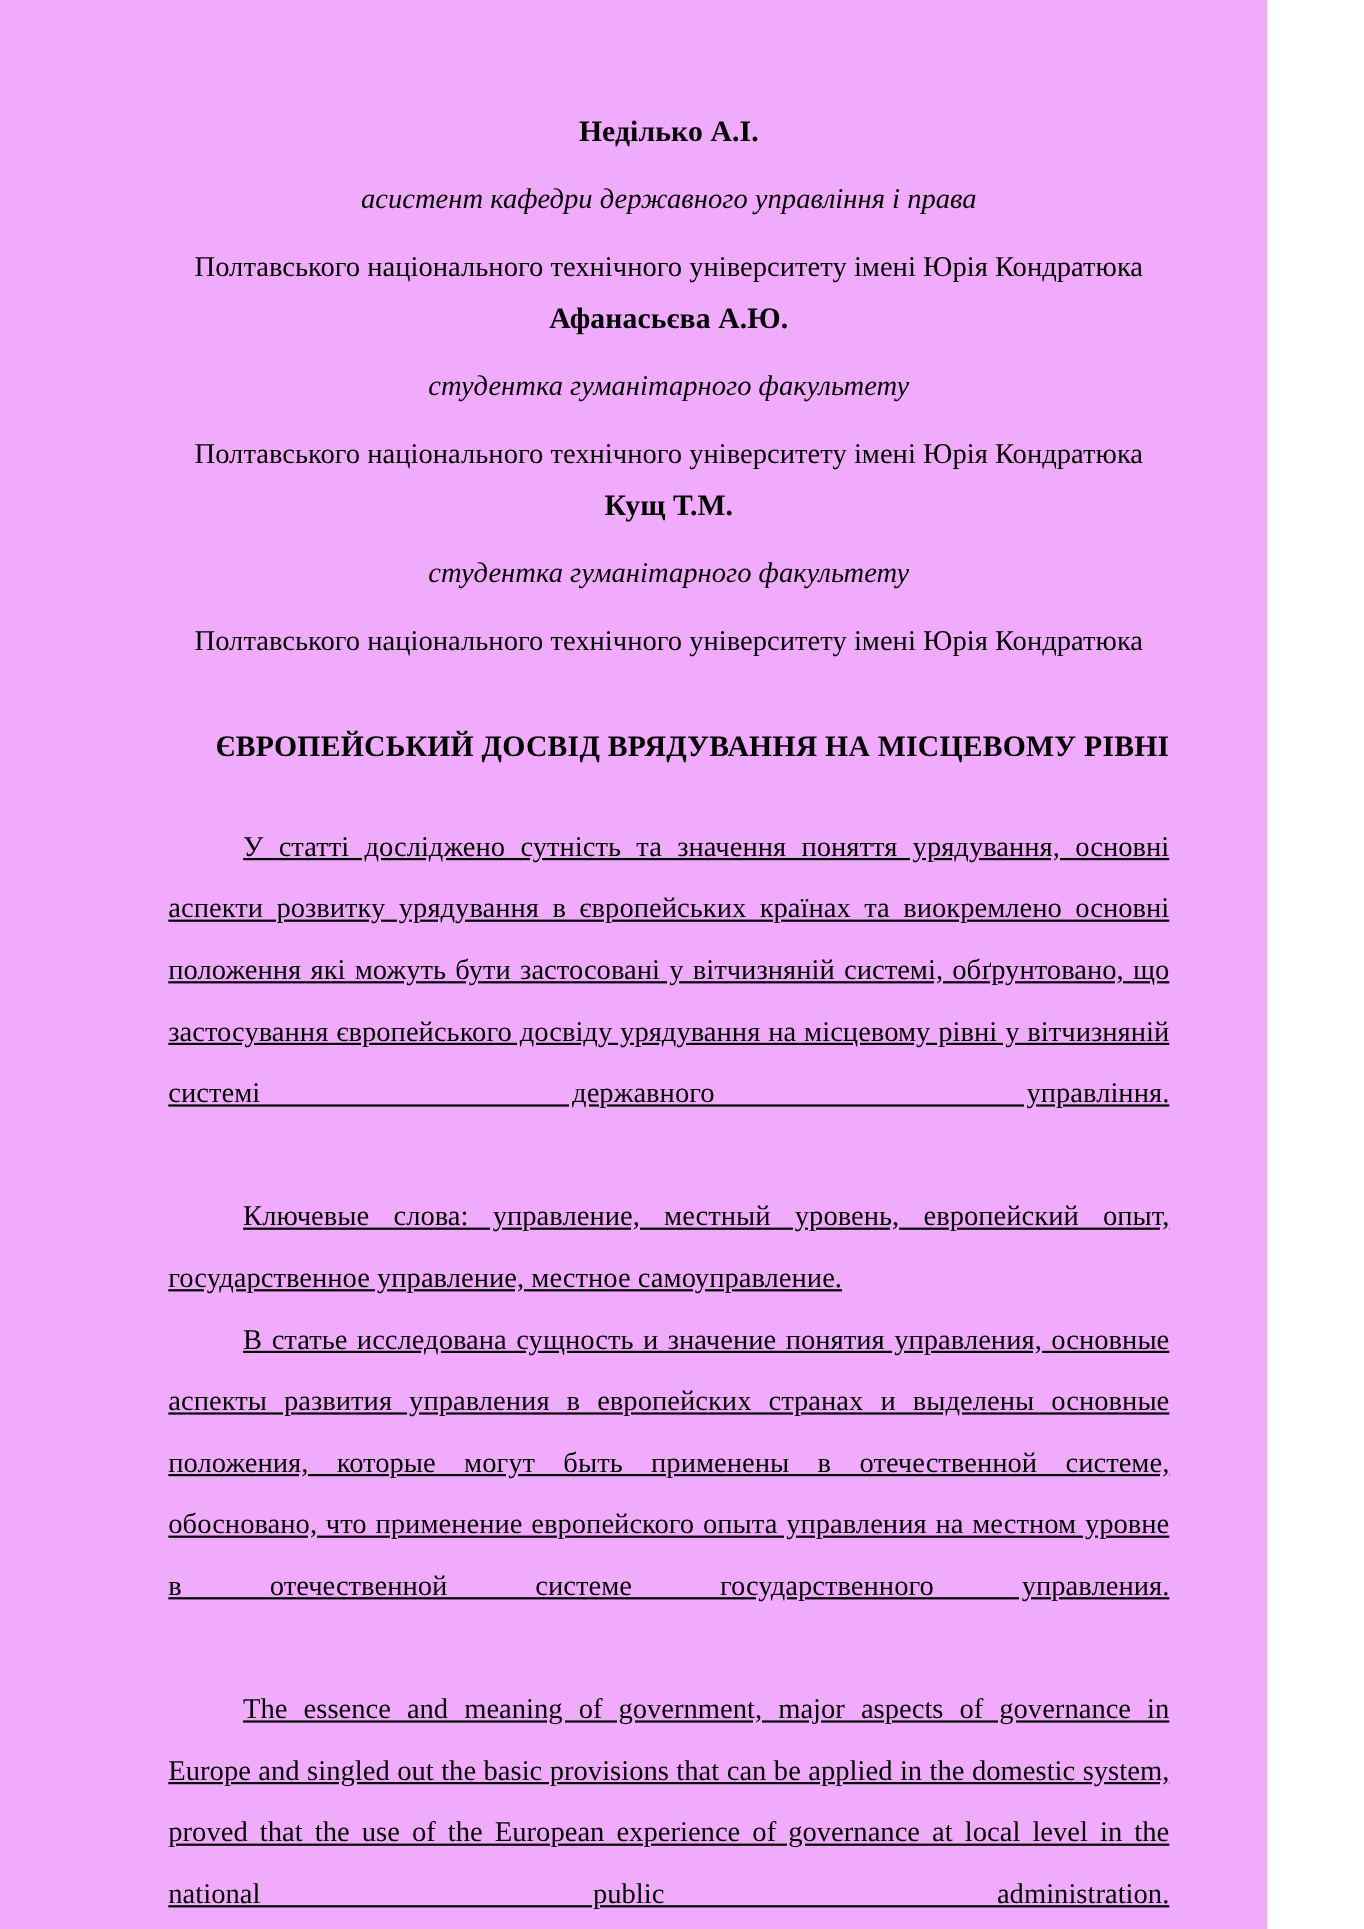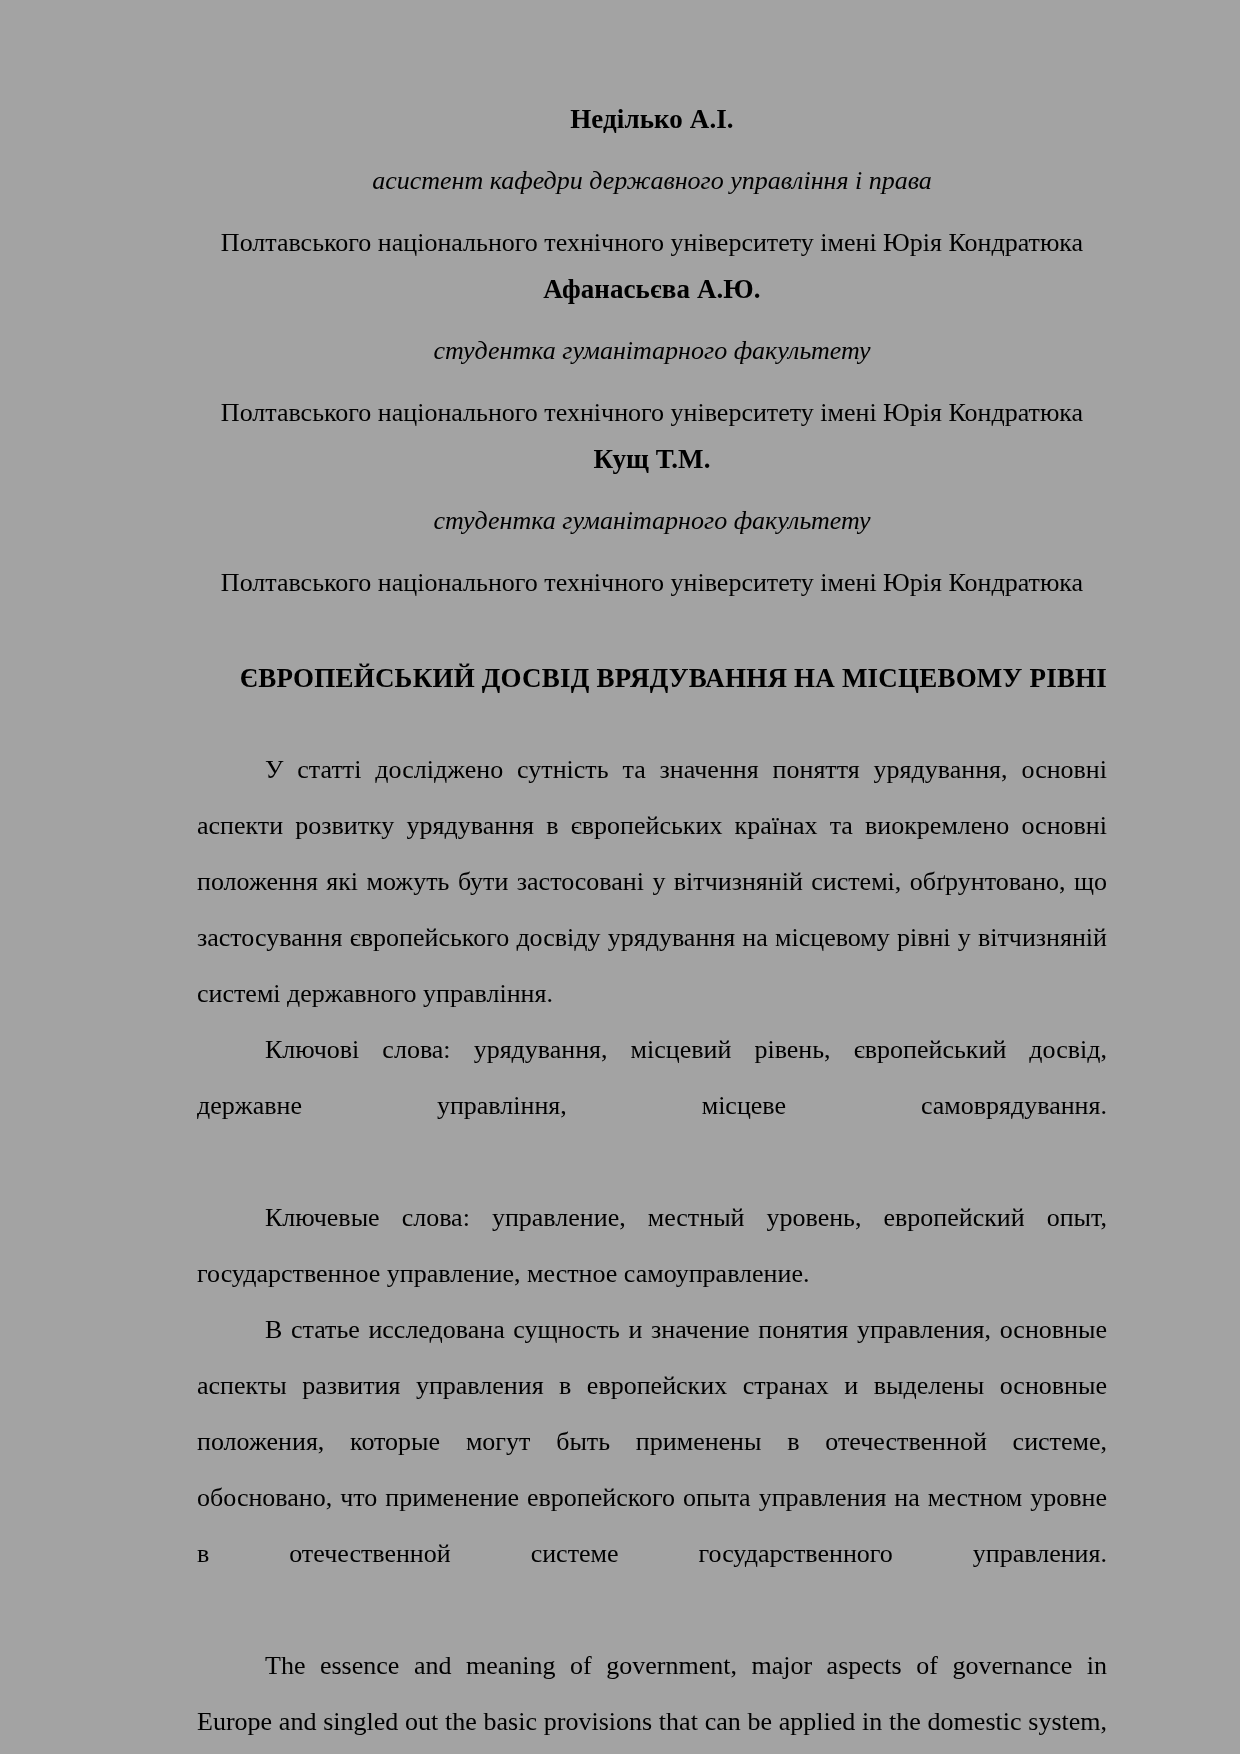--- a/index.html
+++ b/index.html
@@ -10,23 +10,23 @@
   body {
     width: 1240px;
     height: 1754px;
     font-family: "Liberation Serif", "DejaVu Serif", serif;
     color: #000000;
     -webkit-font-smoothing: antialiased;
   }
 
   .page {
     position: relative;
-    width: 1240px;
+    width: 1152px;
     height: 1754px;
-    background: #a3a3a3;
+    background: #f0abfc;
     box-sizing: border-box;
     padding: 96px 64px 0 128px;
   }
 
   .content {
     width: 910px;
     margin: 0 auto;
   }
 
   
@@ -63,20 +63,21 @@
     font-size: 27px;
     line-height: 40px;
     margin: 52px 0 0 0;
     letter-spacing: 0.2px;
     white-space: nowrap;
   }
 
   
   .abstract-group {
     margin-top: 44px;
+    text-decoration: underline;
   }
   .abstract-group + .abstract-group {
     margin-top: 0;
   }
   .para {
     text-align: justify;
     text-justify: inter-word;
     font-size: 26px;
     line-height: 56px;
     margin: 0;
@@ -113,21 +114,20 @@
     <div class="author-block">
       <p class="author-name">Кущ Т.М.</p>
       <p class="author-role">студентка гуманітарного факультету</p>
       <p class="author-affiliation">Полтавського національного технічного університету імені Юрія Кондратюка</p>
     </div>
 
     <h1 class="paper-title">ЄВРОПЕЙСЬКИЙ ДОСВІД ВРЯДУВАННЯ НА МІСЦЕВОМУ РІВНІ</h1>
 
     <div class="abstract-group">
       <p class="para">У статті досліджено сутність та значення поняття урядування, основні аспекти розвитку урядування в європейських країнах та виокремлено основні положення які можуть бути застосовані у вітчизняній системі, обґрунтовано, що застосування європейського досвіду урядування на місцевому рівні у вітчизняній системі державного управління.</p>
-      <p class="para keywords">Ключові слова: урядування, місцевий рівень, європейський досвід, державне управління, місцеве самоврядування.</p>
     </div>
 
     <div class="abstract-group">
       <p class="para keywords">Ключевые слова: управление, местный уровень, европейский опыт, государственное управление, местное самоуправление.</p>
       <p class="para">В статье исследована сущность и значение понятия управления, основные аспекты развития управления в европейских странах и выделены основные положения, которые могут быть применены в отечественной системе, обосновано, что применение европейского опыта управления на местном уровне в отечественной системе государственного управления.</p>
     </div>
 
     <div class="abstract-group">
       <p class="para">The essence and meaning of government, major aspects of governance in Europe and singled out the basic provisions that can be applied in the domestic system, proved that the use of the European experience of governance at local level in the national public administration.</p>
     </div>

